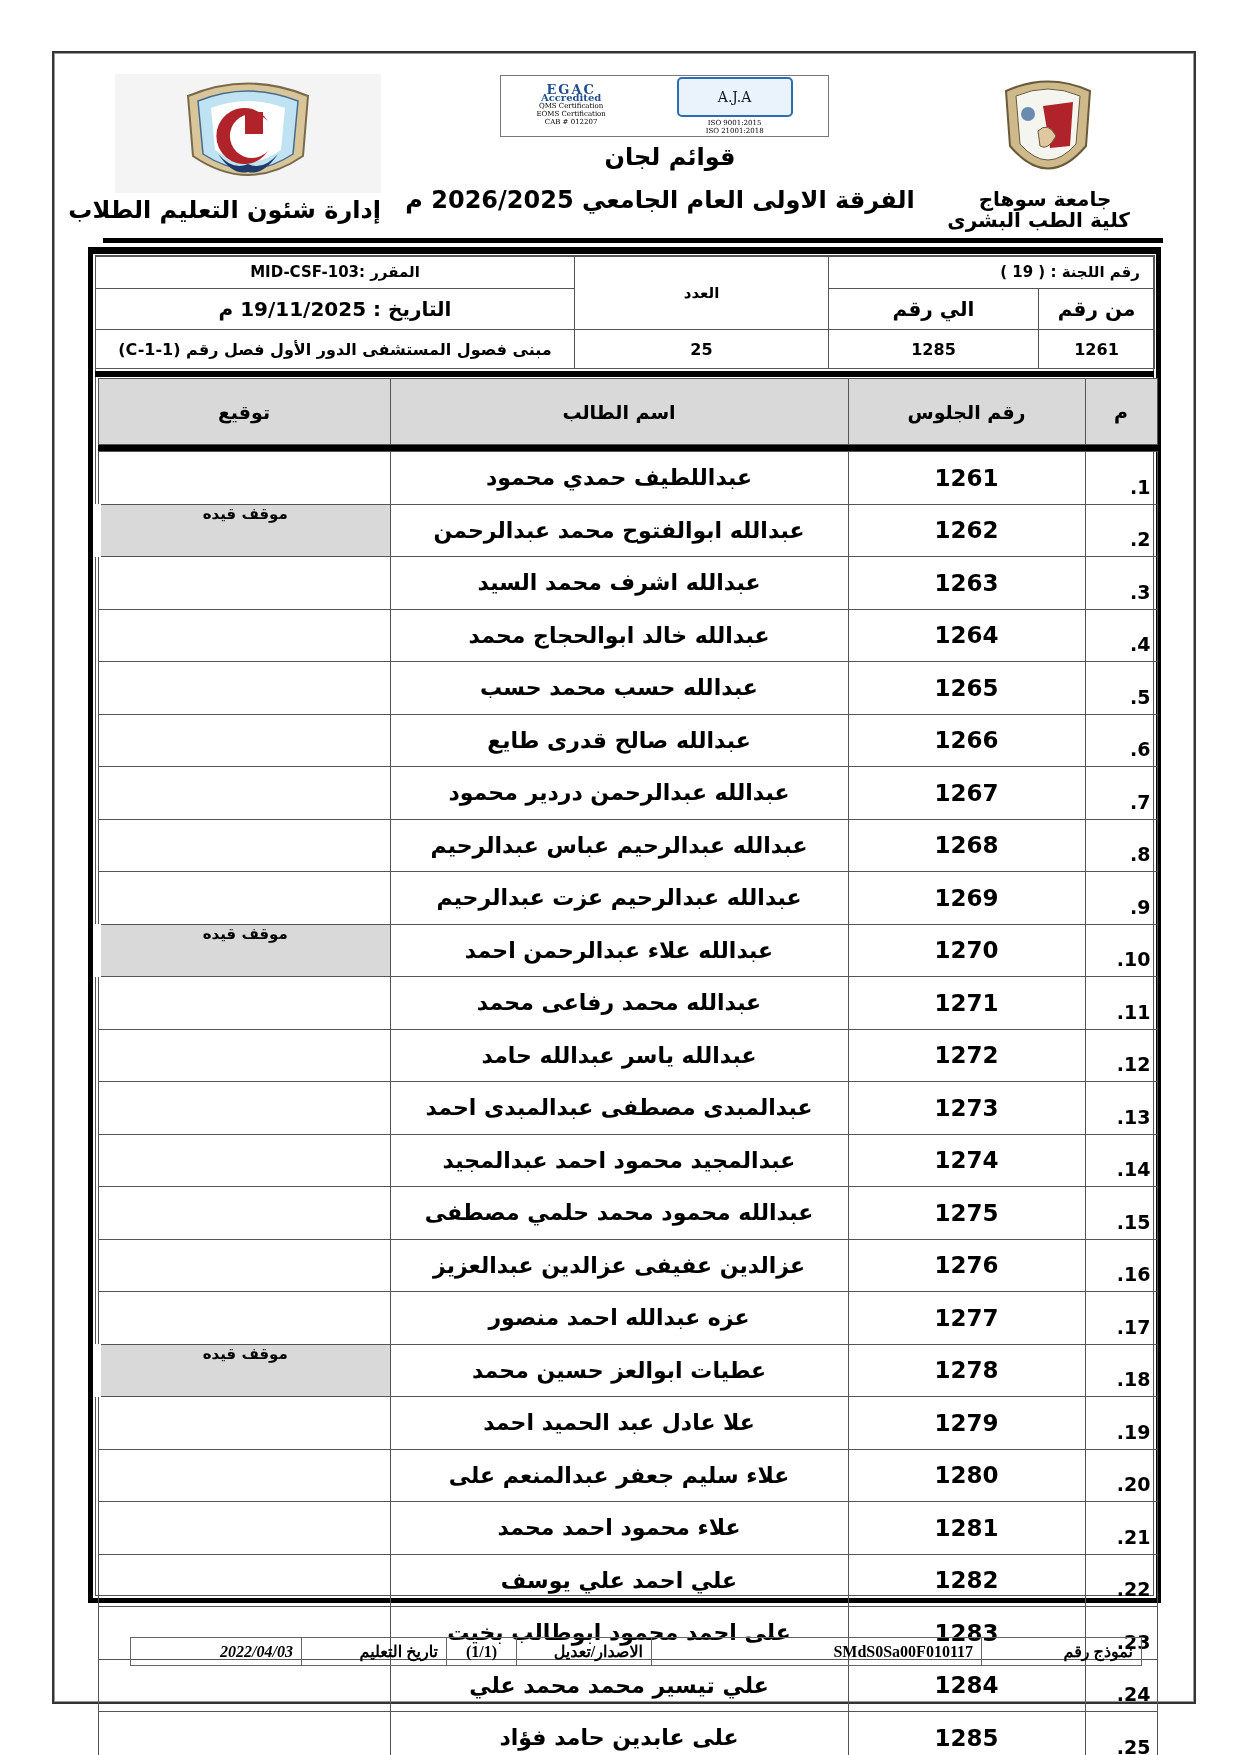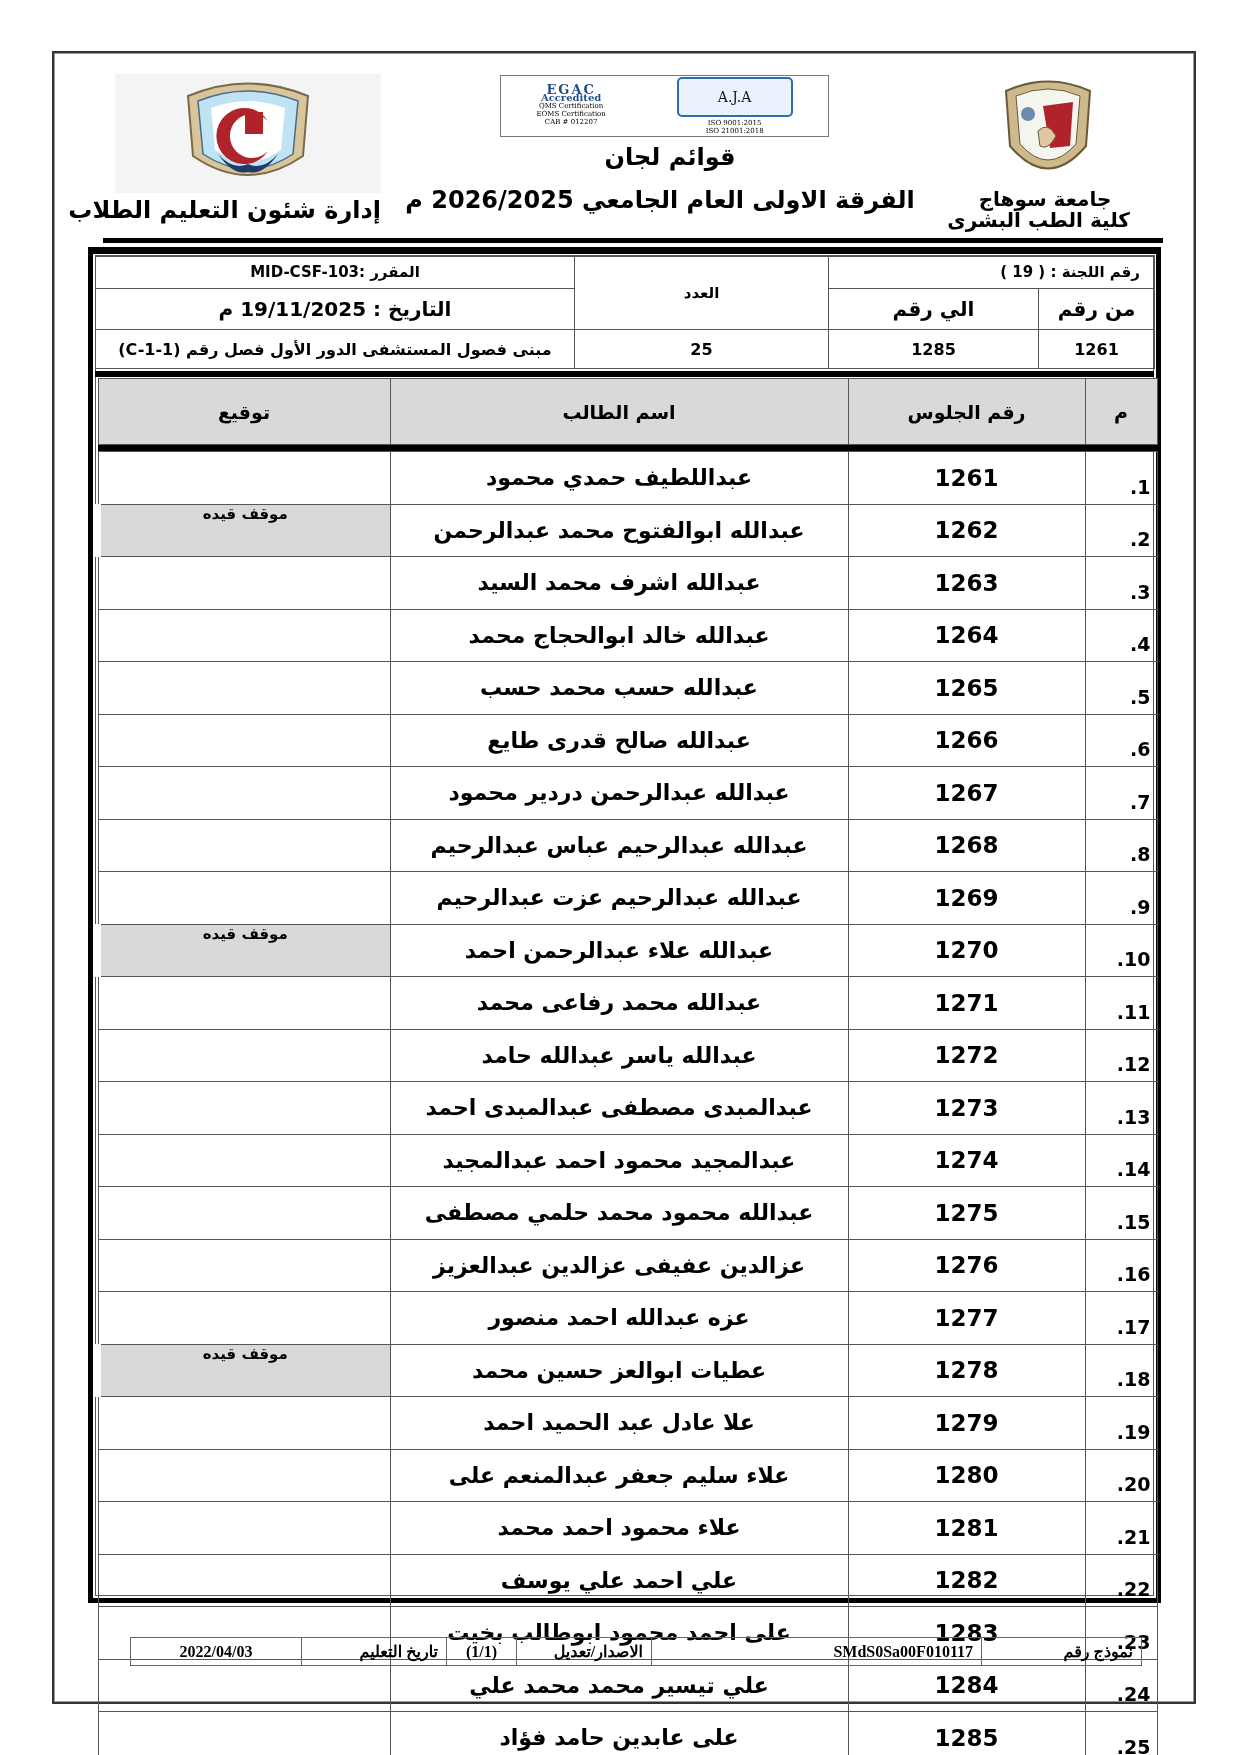--- a/index.html
+++ b/index.html
@@ -53,21 +53,21 @@
   .list td.sig { font-size: 15px; vertical-align: top; }
   .list td.sig.flag { background: #d9d9d9; border-left: 6px solid #fff; }
   .list .spacer td { height: 6px; background: #000; border: none; }
 
   
   .footer { position: absolute; left: 130px; top: 1637px; width: 1011px; }
   .footer td { border: 1.5px solid #666; height: 27px; font-family: "Liberation Serif", serif;
                font-weight: bold; font-size: 16px; padding: 0 8px; white-space: nowrap; }
   .ta-r { text-align: right; }
   .ta-c { text-align: center; }
-  .ta-l { text-align: center; }
+  .ta-l { text-align: right; font-style: italic; }
 </style>
 </head>
 <body>
 
 <div class="frame"></div>
 
 <div class="abs logo-left">
   <svg width="150" height="115" viewBox="0 0 150 115">
     <path d="M15 20 Q75 -5 135 20 L130 80 Q75 118 20 80 Z" fill="#d8c59a" stroke="#7a6a4a" stroke-width="2"></path>
     <path d="M25 25 Q75 5 125 25 L120 78 Q75 108 30 78 Z" fill="#bfe3f2" stroke="#4a6a8a" stroke-width="1.5"></path>

